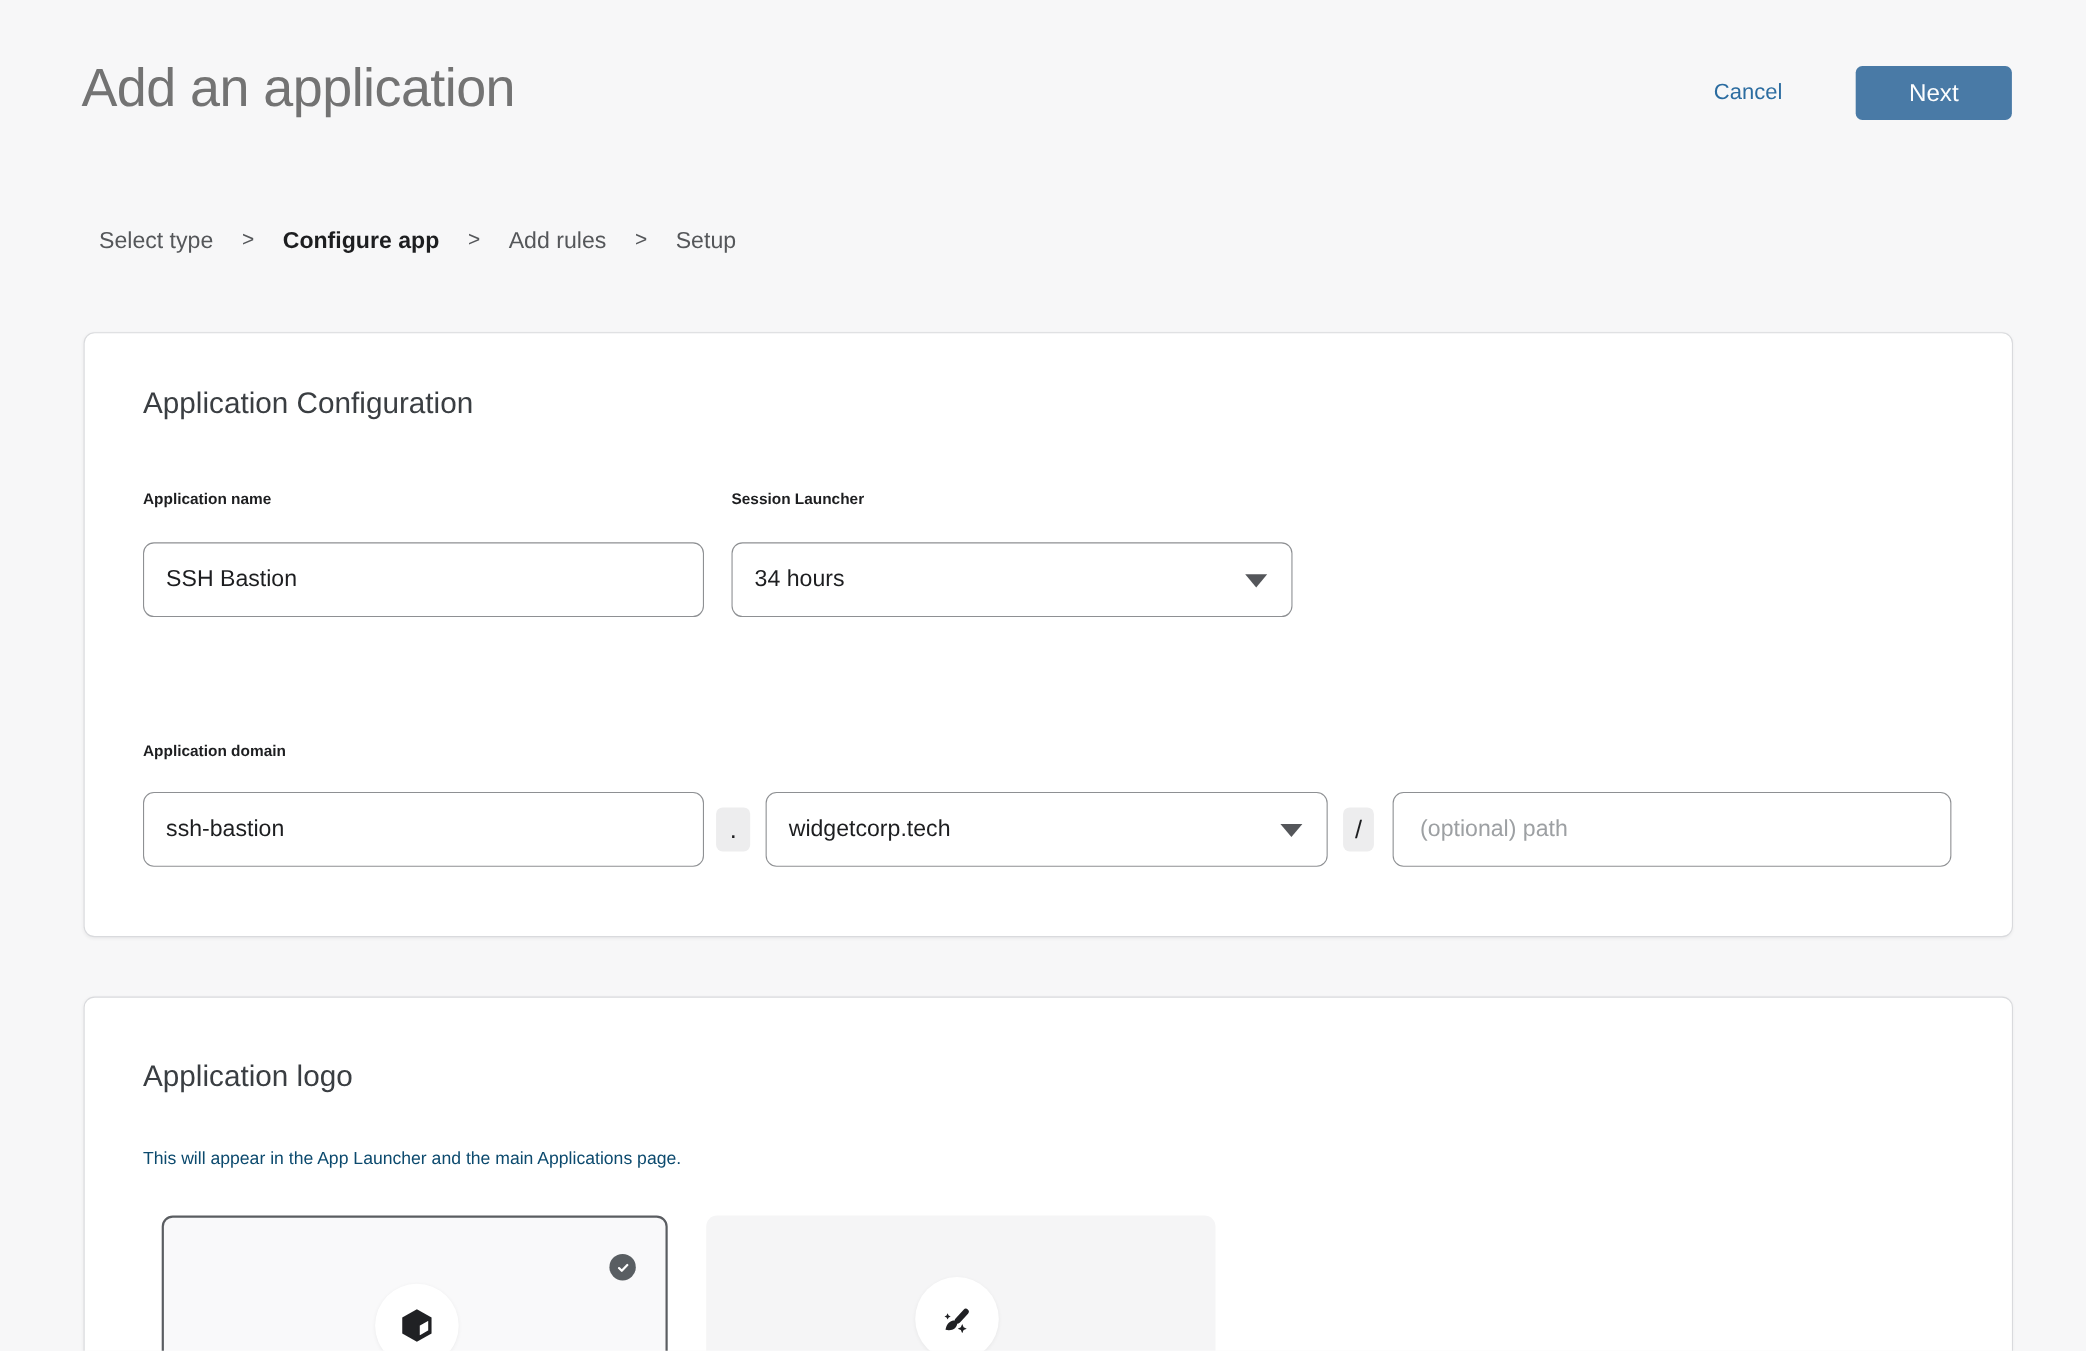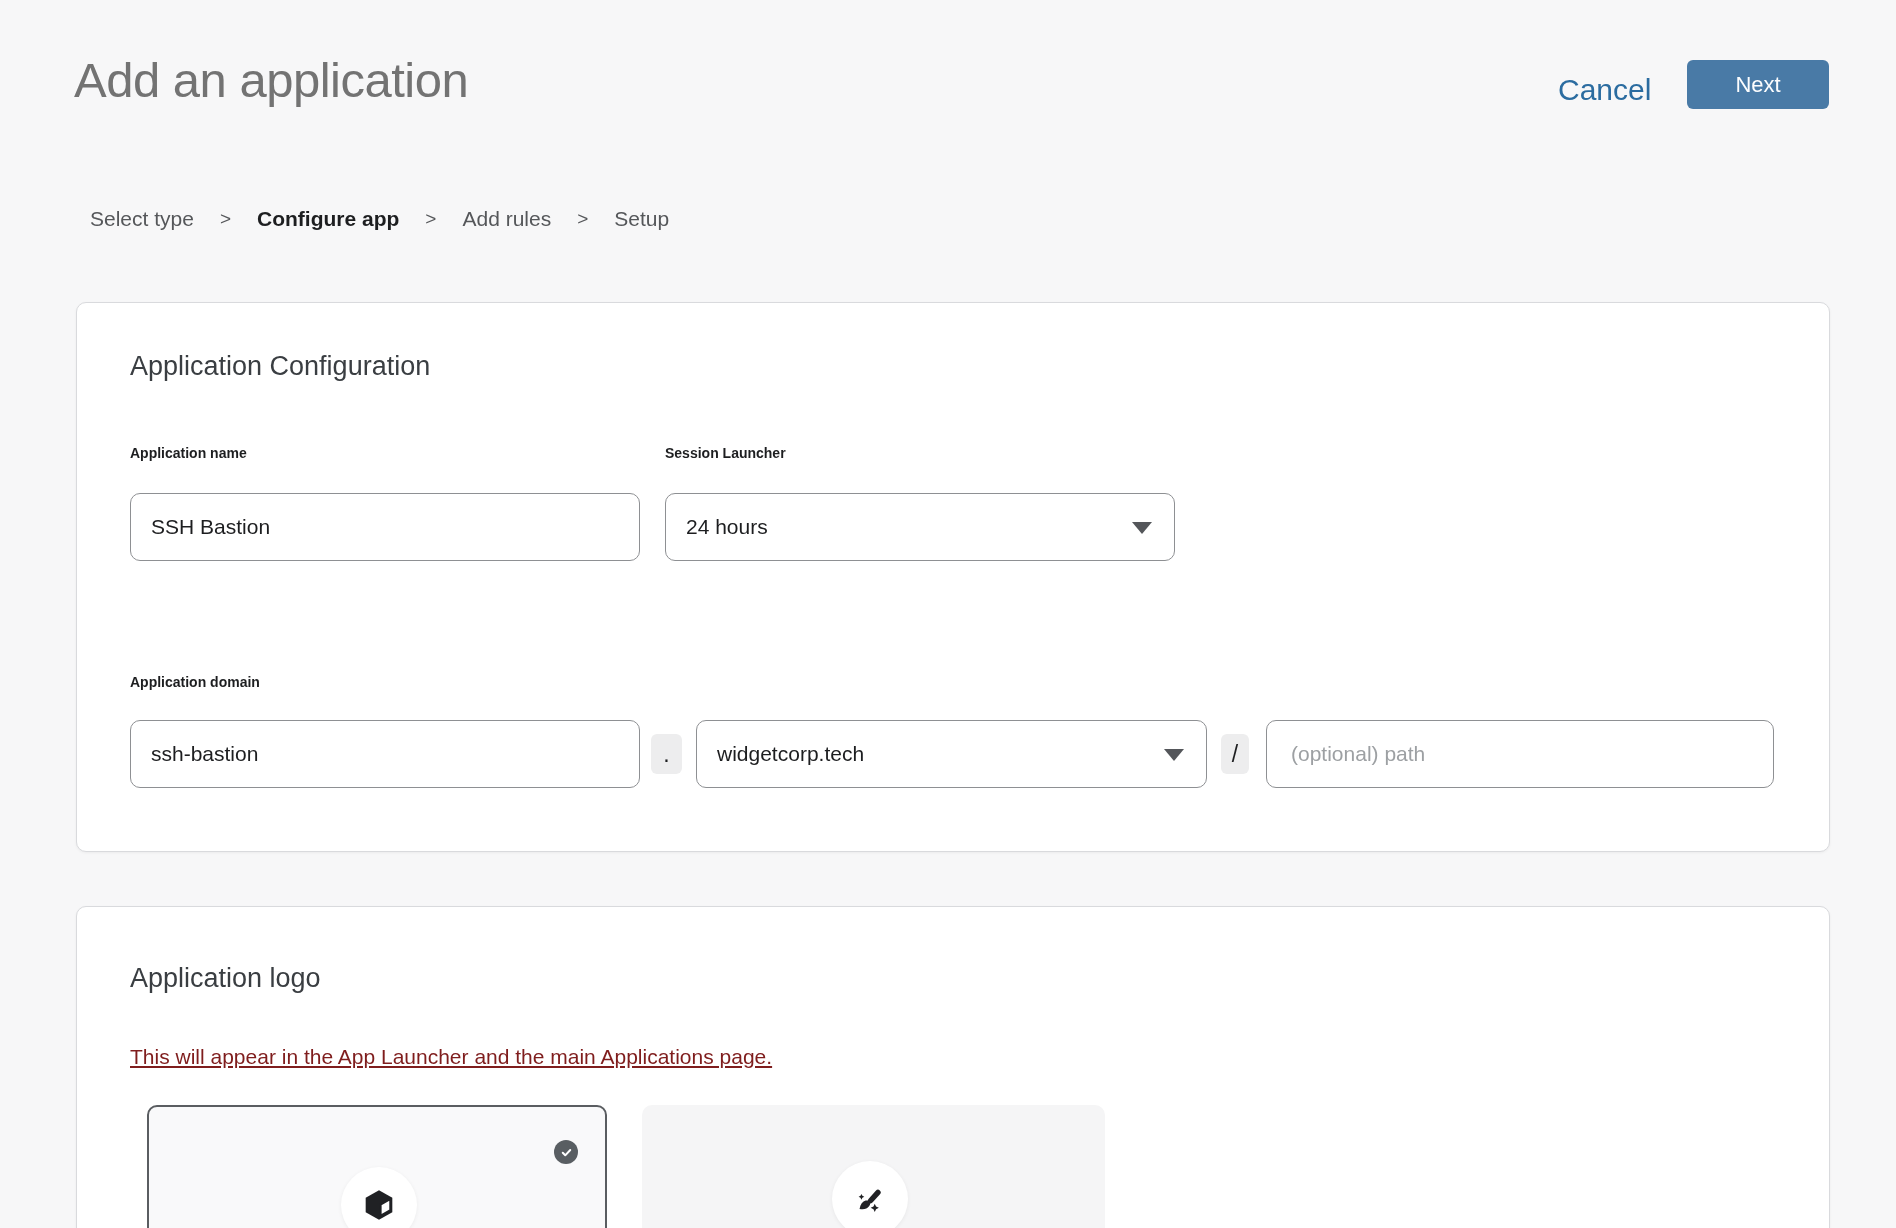--- a/index.html
+++ b/index.html
@@ -13,21 +13,21 @@
   }
 
   
   .page-title {
     position: absolute; left: 74px; top: 52px;
     font-size: 49px; font-weight: 400; letter-spacing: -0.5px;
     color: #737373;
   }
   .cancel-link {
     position: absolute; left: 1558px; top: 73px;
-    font-size: 30px; color: #2b6ca0; cursor: pointer;
+    font-size: 20px; color: #2b6ca0; cursor: pointer;
     text-decoration: none;
   }
   .next-button {
     position: absolute; left: 1687px; top: 60px;
     width: 142px; height: 49px;
     background: #497aa6; color: #fcfdfe;
     border: none; border-radius: 6px;
     font-family: "Liberation Sans", sans-serif;
     font-size: 22px; cursor: pointer;
   }
@@ -106,21 +106,21 @@
   .domain-label   { left: 53px;  top: 371px; }
   .subdomain-input{ left: 53px;  top: 417px; width: 510px; }
   .dot-chip       { left: 574px; top: 431px; }
   .domain-select  { left: 619px; top: 417px; width: 511px; }
   .slash-chip     { left: 1144px;top: 431px; width: 28px; }
   .path-input     { left: 1189px;top: 417px; width: 508px; padding-left: 24px; }
 
   
   .logo-description {
     position: absolute; left: 53px; top: 138px;
-    font-size: 21px; color: #7f1d1d; text-decoration: underline;
+    font-size: 16px; color: #0c4a6e;
   }
   .logo-tile {
     position: absolute; top: 198px; height: 260px;
     border-radius: 10px; cursor: pointer;
   }
   .logo-tile.selected {
     left: 70px; width: 460px;
     background: #f9f9fa;
     border: 2px solid #5a5d61;
   }
@@ -162,21 +162,21 @@
 </nav>
 
 <section class="card card-config">
   <h2 class="section-heading">Application Configuration</h2>
 
   <label class="field-label name-label">Application name</label>
   <input class="text-input name-input" type="text" value="SSH Bastion" style="">
 
   <label class="field-label session-label">Session Launcher</label>
   <div class="select-box session-select">
-    <span>24 hours</span>
+    <span>34 hours</span>
     <span class="caret"></span>
   </div>
 
   <label class="field-label domain-label">Application domain</label>
   <input class="text-input subdomain-input" type="text" value="ssh-bastion" style="">
   <span class="sep-chip dot-chip">.</span>
   <div class="select-box domain-select">
     <span>widgetcorp.tech</span>
     <span class="caret"></span>
   </div>

